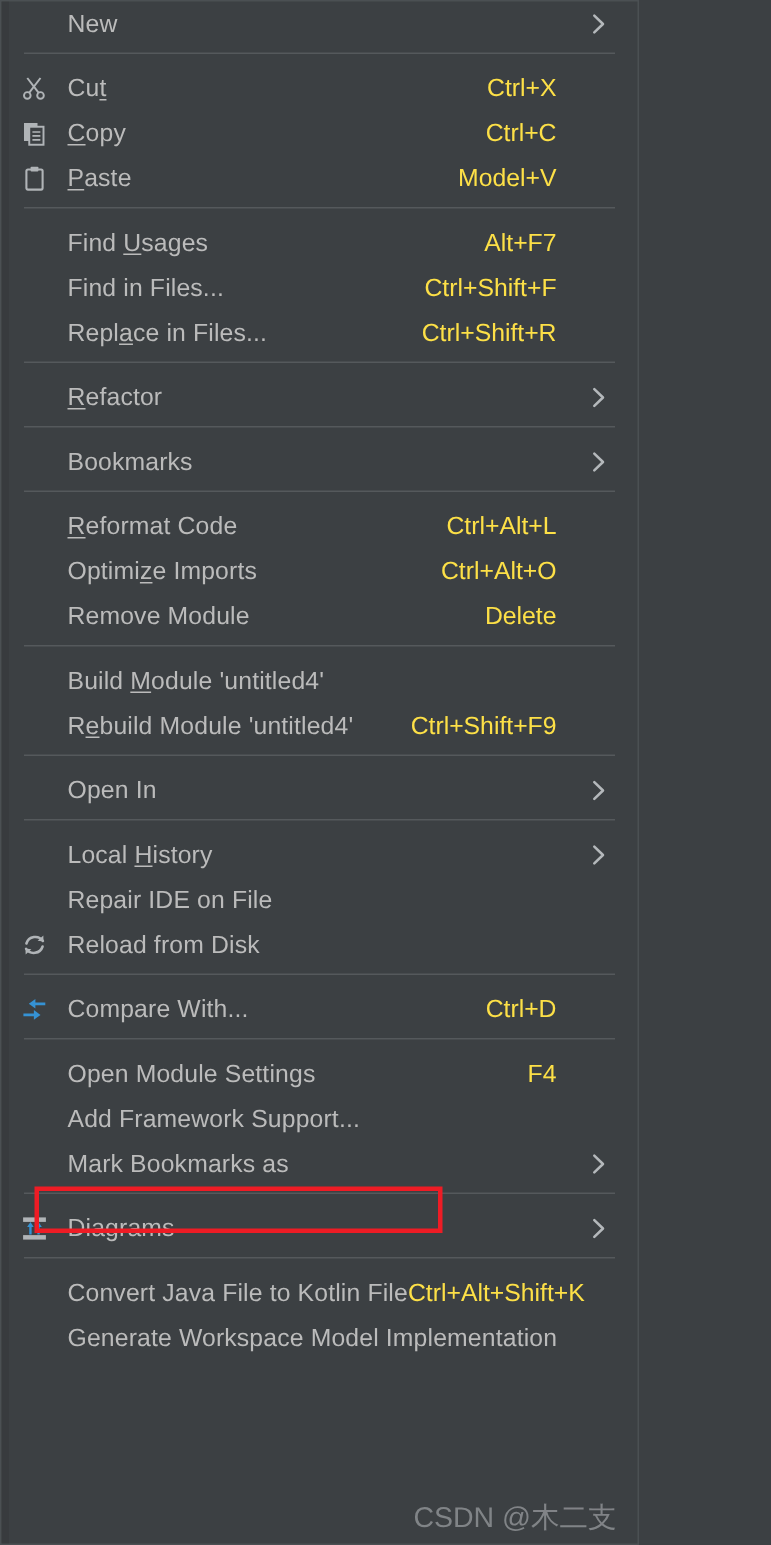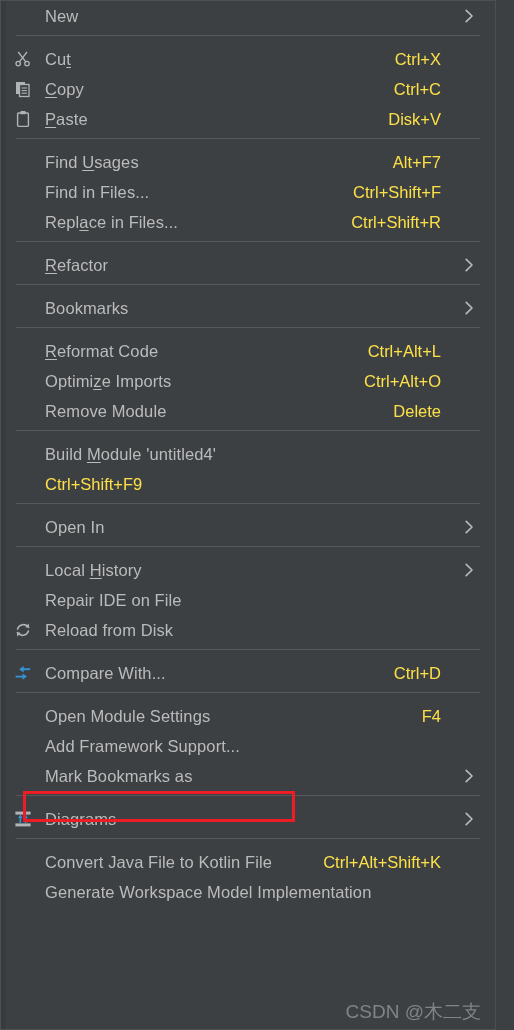--- a/index.html
+++ b/index.html
@@ -8,21 +8,21 @@
     background: #3c4043;
   }
   body {
     width: 514px;
     height: 1030px;
     overflow: hidden;
     font-family: "Liberation Sans", sans-serif;
   }
   #menu {
     position: relative;
-    width: 496px;
+    width: 426px;
     height: 1030px;
     background: #3c4043;
     box-sizing: border-box;
     border: 1px solid #4b5053;
     overflow: hidden;
   }
   
   #gutter {
     position: absolute;
     left: 0; top: 0;
@@ -162,21 +162,21 @@
         <span class="chev"></span>
       </div>
       <div class="item">
         <span class="icon-slot">
           <svg width="18" height="18" viewBox="0 0 18 18" class="icon-img">
             <rect x="3.6" y="3.0" width="10.8" height="13.4" rx="1" fill="none" stroke="#b0b4b7" stroke-width="1.4"></rect>
             <rect x="6.4" y="1.1" width="5.2" height="3.2" rx="0.6" fill="#b0b4b7"></rect>
           </svg>
         </span>
         <span class="label"><u>P</u>aste</span>
-        <span class="shortcut">Disk+V</span>
+        <span class="shortcut">Model+V</span>
         <span class="chev"></span>
       </div>
       <div class="sep-wrap">
         <div class="sep"></div>
       </div>
       <div class="item">
         <span class="icon-slot"></span>
         <span class="label">Find <u>U</u>sages</span>
         <span class="shortcut">Alt+F7</span>
         <span class="chev"></span>
@@ -244,20 +244,21 @@
         <div class="sep"></div>
       </div>
       <div class="item">
         <span class="icon-slot"></span>
         <span class="label">Build <u>M</u>odule 'untitled4'</span>
         <span class="shortcut"></span>
         <span class="chev"></span>
       </div>
       <div class="item">
         <span class="icon-slot"></span>
+        <span class="label">R<u>e</u>build Module 'untitled4'</span>
         <span class="shortcut">Ctrl+Shift+F9</span>
         <span class="chev"></span>
       </div>
       <div class="sep-wrap">
         <div class="sep"></div>
       </div>
       <div class="item">
         <span class="icon-slot"></span>
         <span class="label">Open In</span>
         <span class="shortcut"></span>

